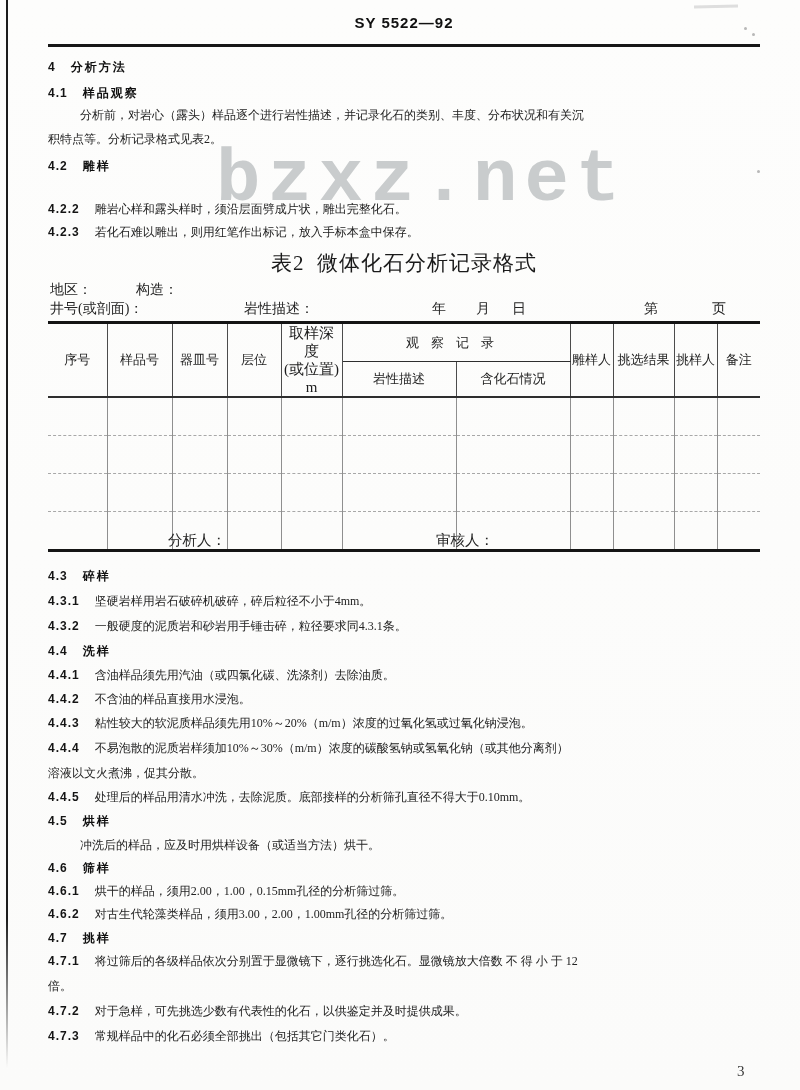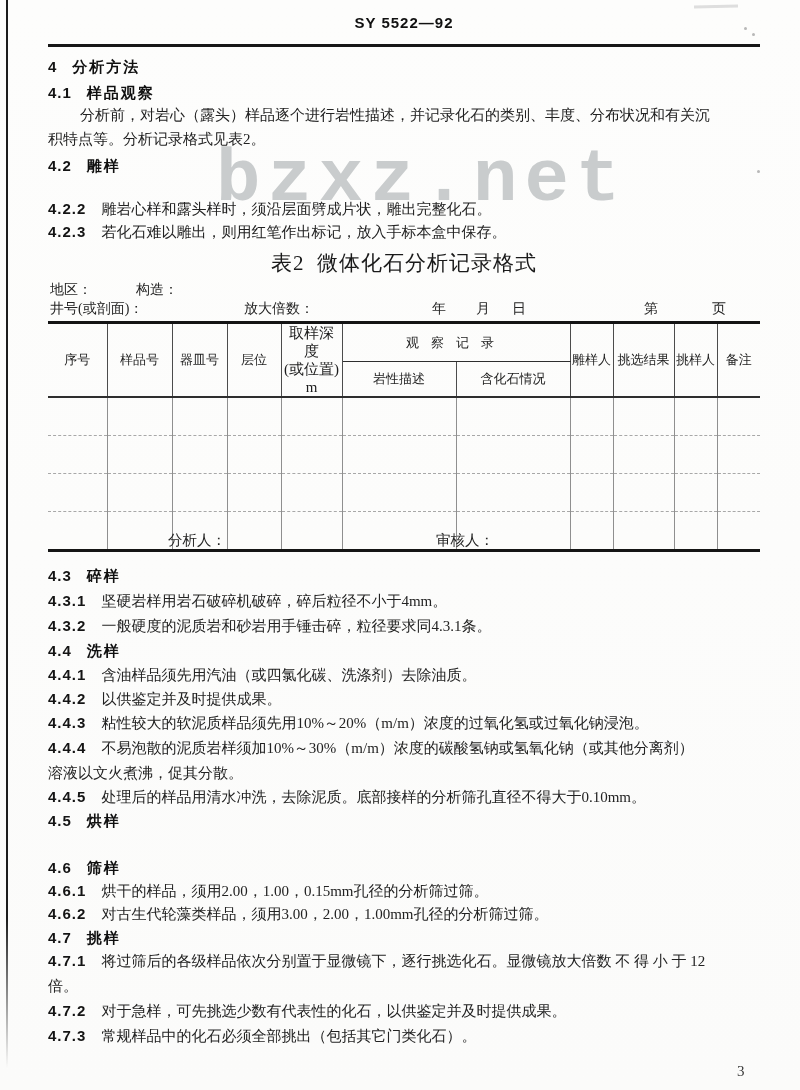--- a/index.html
+++ b/index.html
@@ -8,21 +8,21 @@
   .edge-line{position:absolute;left:6px;top:0;width:2px;height:1068px;
     background:linear-gradient(to bottom,#1c1c1c 0%,#1c1c1c 86%,rgba(28,28,28,0) 100%);z-index:3;}
   .watermark{position:absolute;left:216px;top:138px;z-index:1;
     font-family:Liberation Mono, monospace;font-weight:bold;
     font-size:74px;letter-spacing:7px;color:#c9cccd;user-select:none;}
   .content{position:absolute;left:48px;top:0;width:712px;height:100%;z-index:2;}
   .doc-code{position:absolute;left:0;top:14px;width:712px;text-align:center;
     font-family:"Liberation Sans","DejaVu Sans",sans-serif;font-weight:bold;
     font-size:15px;letter-spacing:1px;color:#111;}
   .header-rule{position:absolute;left:0;top:44px;width:712px;height:3px;background:#171717;}
-  .line{position:absolute;left:0;white-space:pre;font-size:15px;line-height:20px;color:#222;}
+  .line{position:absolute;left:0;white-space:pre;font-size:12px;line-height:20px;color:#222;}
   .line .num{font-family:"Liberation Sans","DejaVu Sans",sans-serif;font-weight:bold;
     letter-spacing:1px;color:#141414;}
   .line .num:not(:empty){margin-right:15px;}
   .line.h{font-family:"Liberation Sans","DejaVu Sans",sans-serif;}
   .line.h .txt{font-weight:bold;letter-spacing:2px;color:#101010;}
   .line.ind{padding-left:32px;}
   .caption{position:absolute;left:0;top:249px;width:712px;text-align:center;
     font-size:21px;letter-spacing:1px;color:#1a1a1a;white-space:pre;}
   .meta-label{position:absolute;font-size:14px;color:#242424;white-space:pre;}
   table.rec{position:absolute;left:0;top:321px;width:712px;border-collapse:collapse;table-layout:fixed;
@@ -68,21 +68,21 @@
     <div class="line ind" style="top:105px"><span class="num"></span><span class="txt">分析前，对岩心（露头）样品逐个进行岩性描述，并记录化石的类别、丰度、分布状况和有关沉</span></div>
     <div class="line" style="top:129px"><span class="num"></span><span class="txt">积特点等。分析记录格式见表2。</span></div>
     <div class="line h" style="top:156px"><span class="num">4.2</span><span class="txt">雕样</span></div>
     <div class="line" style="top:199px"><span class="num">4.2.2</span><span class="txt">雕岩心样和露头样时，须沿层面劈成片状，雕出完整化石。</span></div>
     <div class="line" style="top:222px"><span class="num">4.2.3</span><span class="txt">若化石难以雕出，则用红笔作出标记，放入手标本盒中保存。</span></div>
 
     <div class="caption">表2  微体化石分析记录格式</div>
     <span class="meta-label" style="left:2px;top:281px">地区：</span>
     <span class="meta-label" style="left:88px;top:281px">构造：</span>
     <span class="meta-label" style="left:2px;top:300px">井号(或剖面)：</span>
-    <span class="meta-label" style="left:196px;top:300px">放大倍数：</span>
+    <span class="meta-label" style="left:196px;top:300px">岩性描述：</span>
     <span class="meta-label" style="left:384px;top:300px">年</span>
     <span class="meta-label" style="left:428px;top:300px">月</span>
     <span class="meta-label" style="left:464px;top:300px">日</span>
     <span class="meta-label" style="left:596px;top:300px">第</span>
     <span class="meta-label" style="left:664px;top:300px">页</span>
 
     <table class="rec">
       <colgroup>
         <col style="width:59px">
           <col style="width:65px">
@@ -175,26 +175,27 @@
     </table>
 
     <span class="sig" style="left:120px;top:531px">分析人：</span>
     <span class="sig" style="left:388px;top:531px">审核人：</span>
 
     <div class="line h" style="top:566px"><span class="num">4.3</span><span class="txt">碎样</span></div>
     <div class="line" style="top:591px"><span class="num">4.3.1</span><span class="txt">坚硬岩样用岩石破碎机破碎，碎后粒径不小于4mm。</span></div>
     <div class="line" style="top:616px"><span class="num">4.3.2</span><span class="txt">一般硬度的泥质岩和砂岩用手锤击碎，粒径要求同4.3.1条。</span></div>
     <div class="line h" style="top:641px"><span class="num">4.4</span><span class="txt">洗样</span></div>
     <div class="line" style="top:665px"><span class="num">4.4.1</span><span class="txt">含油样品须先用汽油（或四氯化碳、洗涤剂）去除油质。</span></div>
-    <div class="line" style="top:689px"><span class="num">4.4.2</span><span class="txt">以供鉴定并及时提供成果。</span></div>
+    <div class="line" style="top:689px"><span class="num">4.4.2</span><span class="txt">不含油的样品直接用水浸泡。</span></div>
     <div class="line" style="top:713px"><span class="num">4.4.3</span><span class="txt">粘性较大的软泥质样品须先用10%～20%（m/m）浓度的过氧化氢或过氧化钠浸泡。</span></div>
     <div class="line" style="top:738px"><span class="num">4.4.4</span><span class="txt">不易泡散的泥质岩样须加10%～30%（m/m）浓度的碳酸氢钠或氢氧化钠（或其他分离剂）</span></div>
     <div class="line" style="top:763px"><span class="num"></span><span class="txt">溶液以文火煮沸，促其分散。</span></div>
     <div class="line" style="top:787px"><span class="num">4.4.5</span><span class="txt">处理后的样品用清水冲洗，去除泥质。底部接样的分析筛孔直径不得大于0.10mm。</span></div>
     <div class="line h" style="top:811px"><span class="num">4.5</span><span class="txt">烘样</span></div>
+    <div class="line ind" style="top:835px"><span class="num"></span><span class="txt">冲洗后的样品，应及时用烘样设备（或适当方法）烘干。</span></div>
     <div class="line h" style="top:858px"><span class="num">4.6</span><span class="txt">筛样</span></div>
     <div class="line" style="top:881px"><span class="num">4.6.1</span><span class="txt">烘干的样品，须用2.00，1.00，0.15mm孔径的分析筛过筛。</span></div>
     <div class="line" style="top:904px"><span class="num">4.6.2</span><span class="txt">对古生代轮藻类样品，须用3.00，2.00，1.00mm孔径的分析筛过筛。</span></div>
     <div class="line h" style="top:928px"><span class="num">4.7</span><span class="txt">挑样</span></div>
     <div class="line" style="top:951px"><span class="num">4.7.1</span><span class="txt">将过筛后的各级样品依次分别置于显微镜下，逐行挑选化石。显微镜放大倍数 不 得 小 于 12</span></div>
     <div class="line" style="top:976px"><span class="num"></span><span class="txt">倍。</span></div>
     <div class="line" style="top:1001px"><span class="num">4.7.2</span><span class="txt">对于急样，可先挑选少数有代表性的化石，以供鉴定并及时提供成果。</span></div>
     <div class="line" style="top:1026px"><span class="num">4.7.3</span><span class="txt">常规样品中的化石必须全部挑出（包括其它门类化石）。</span></div>
 
   </div>

